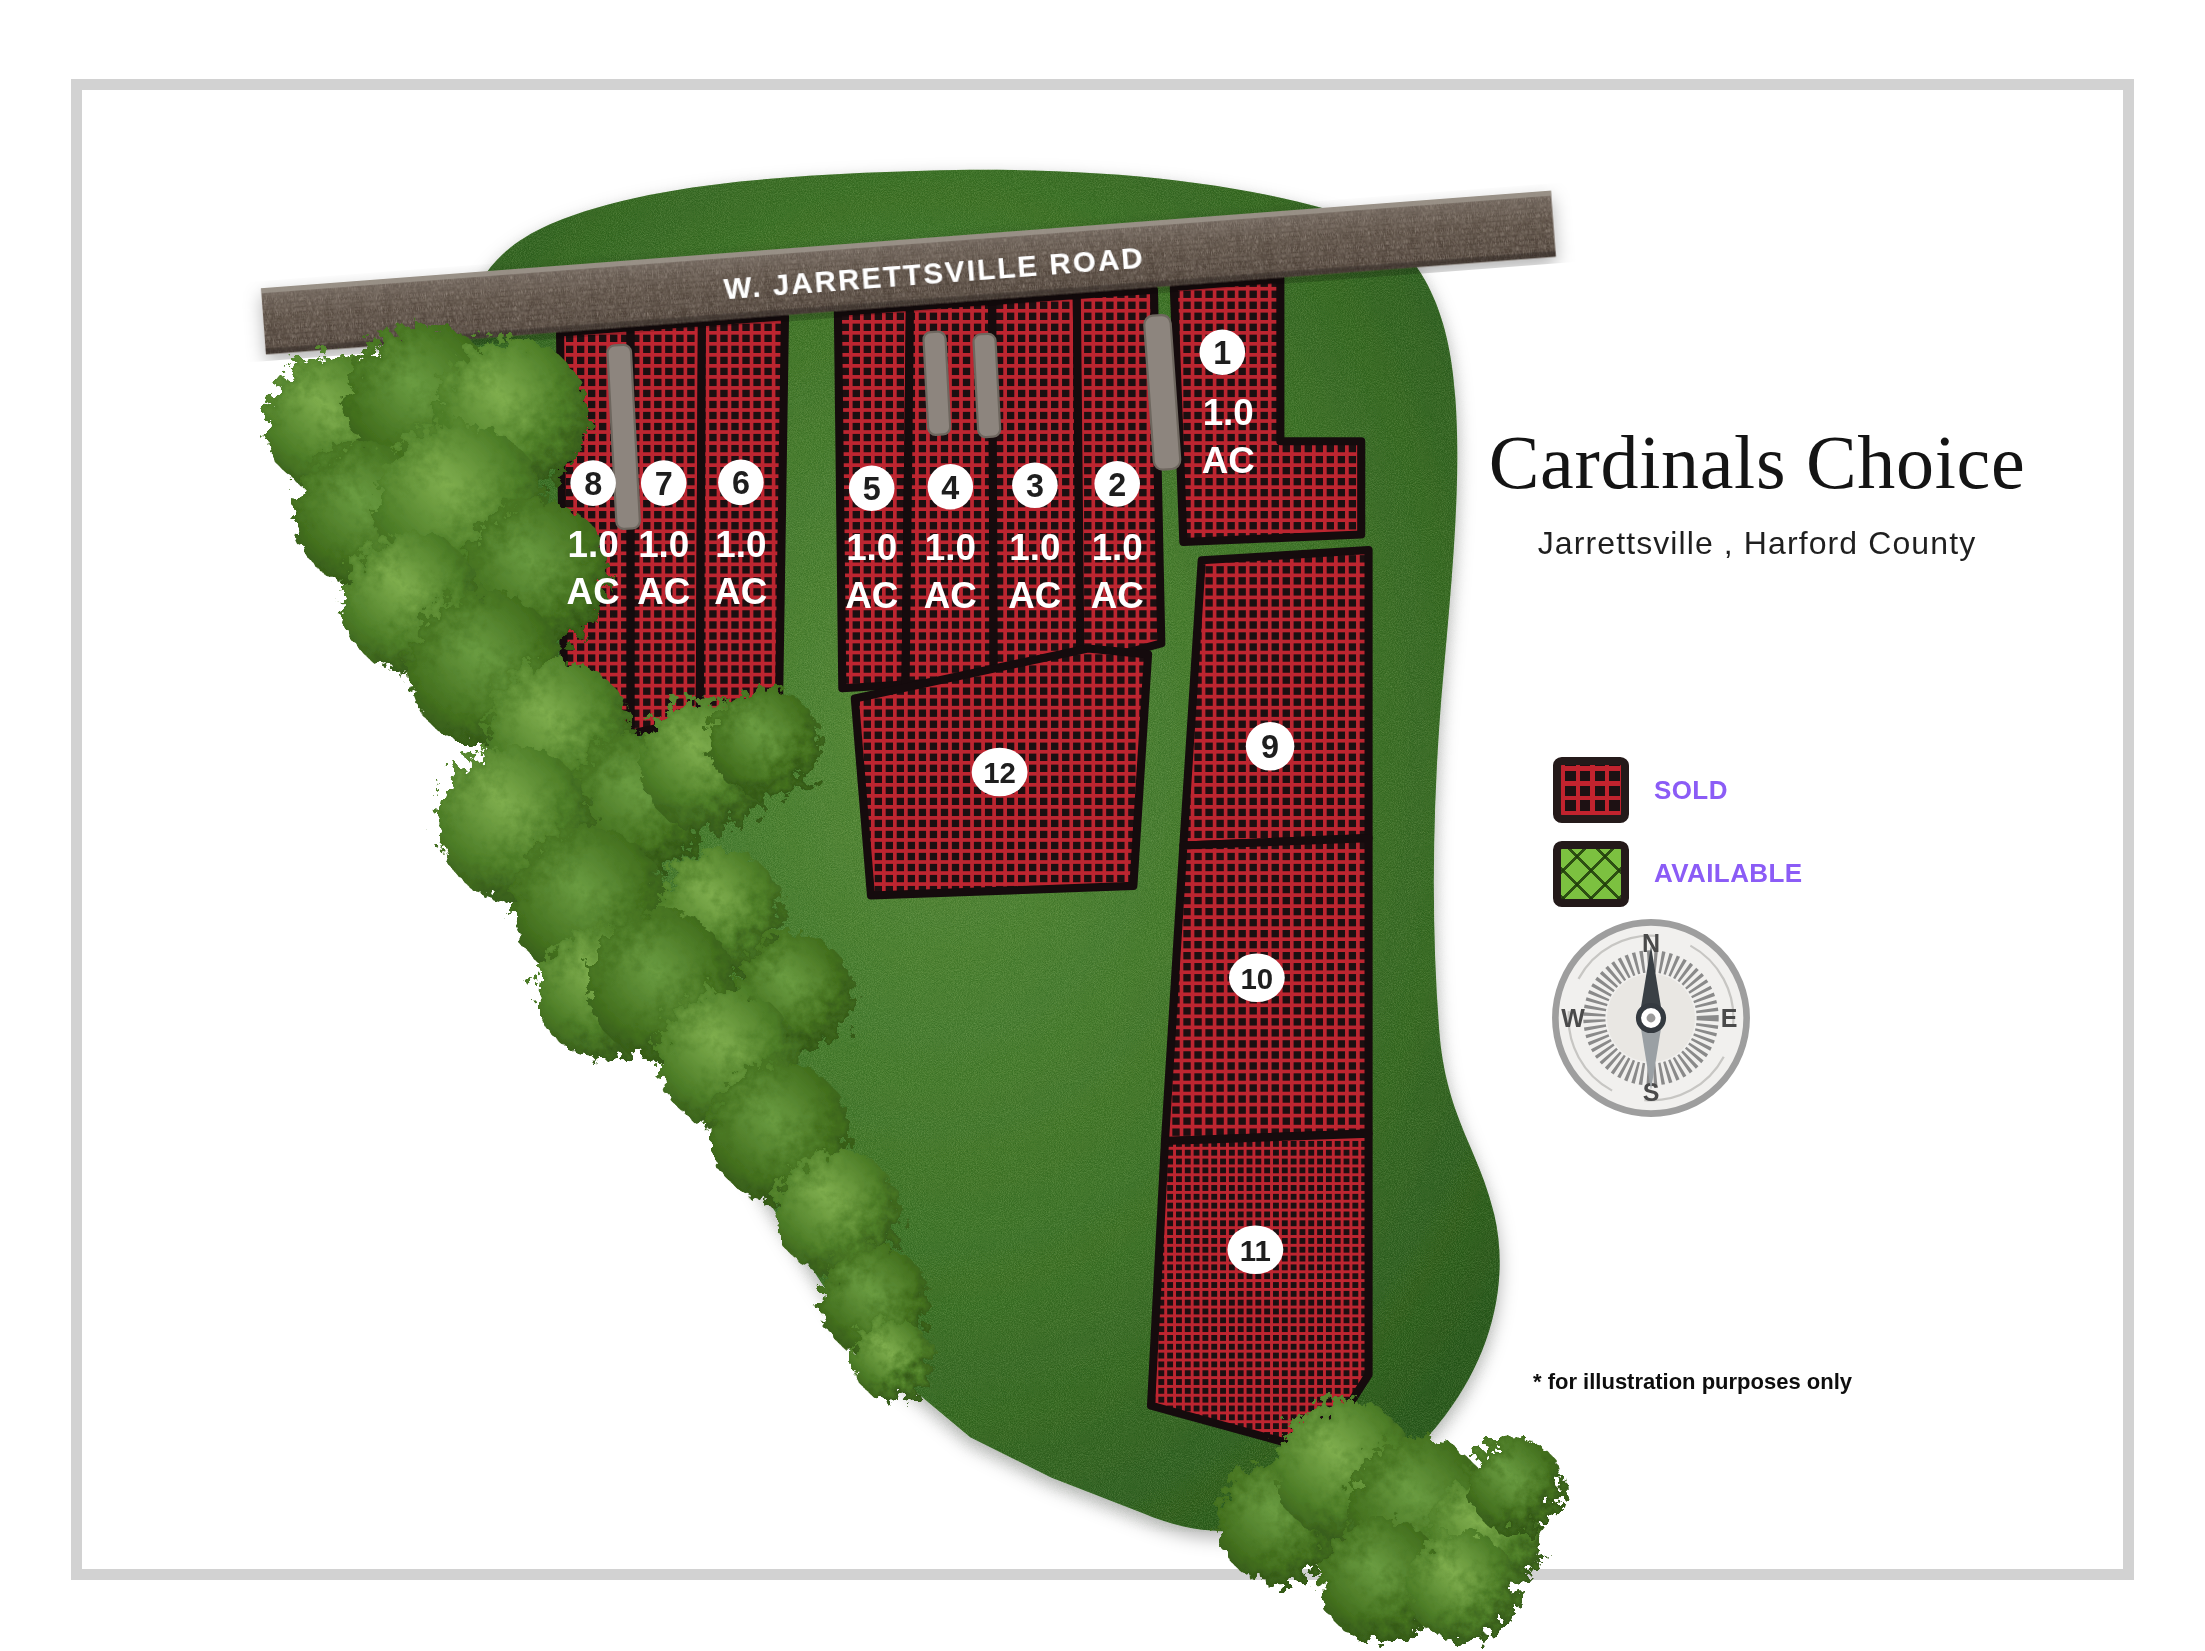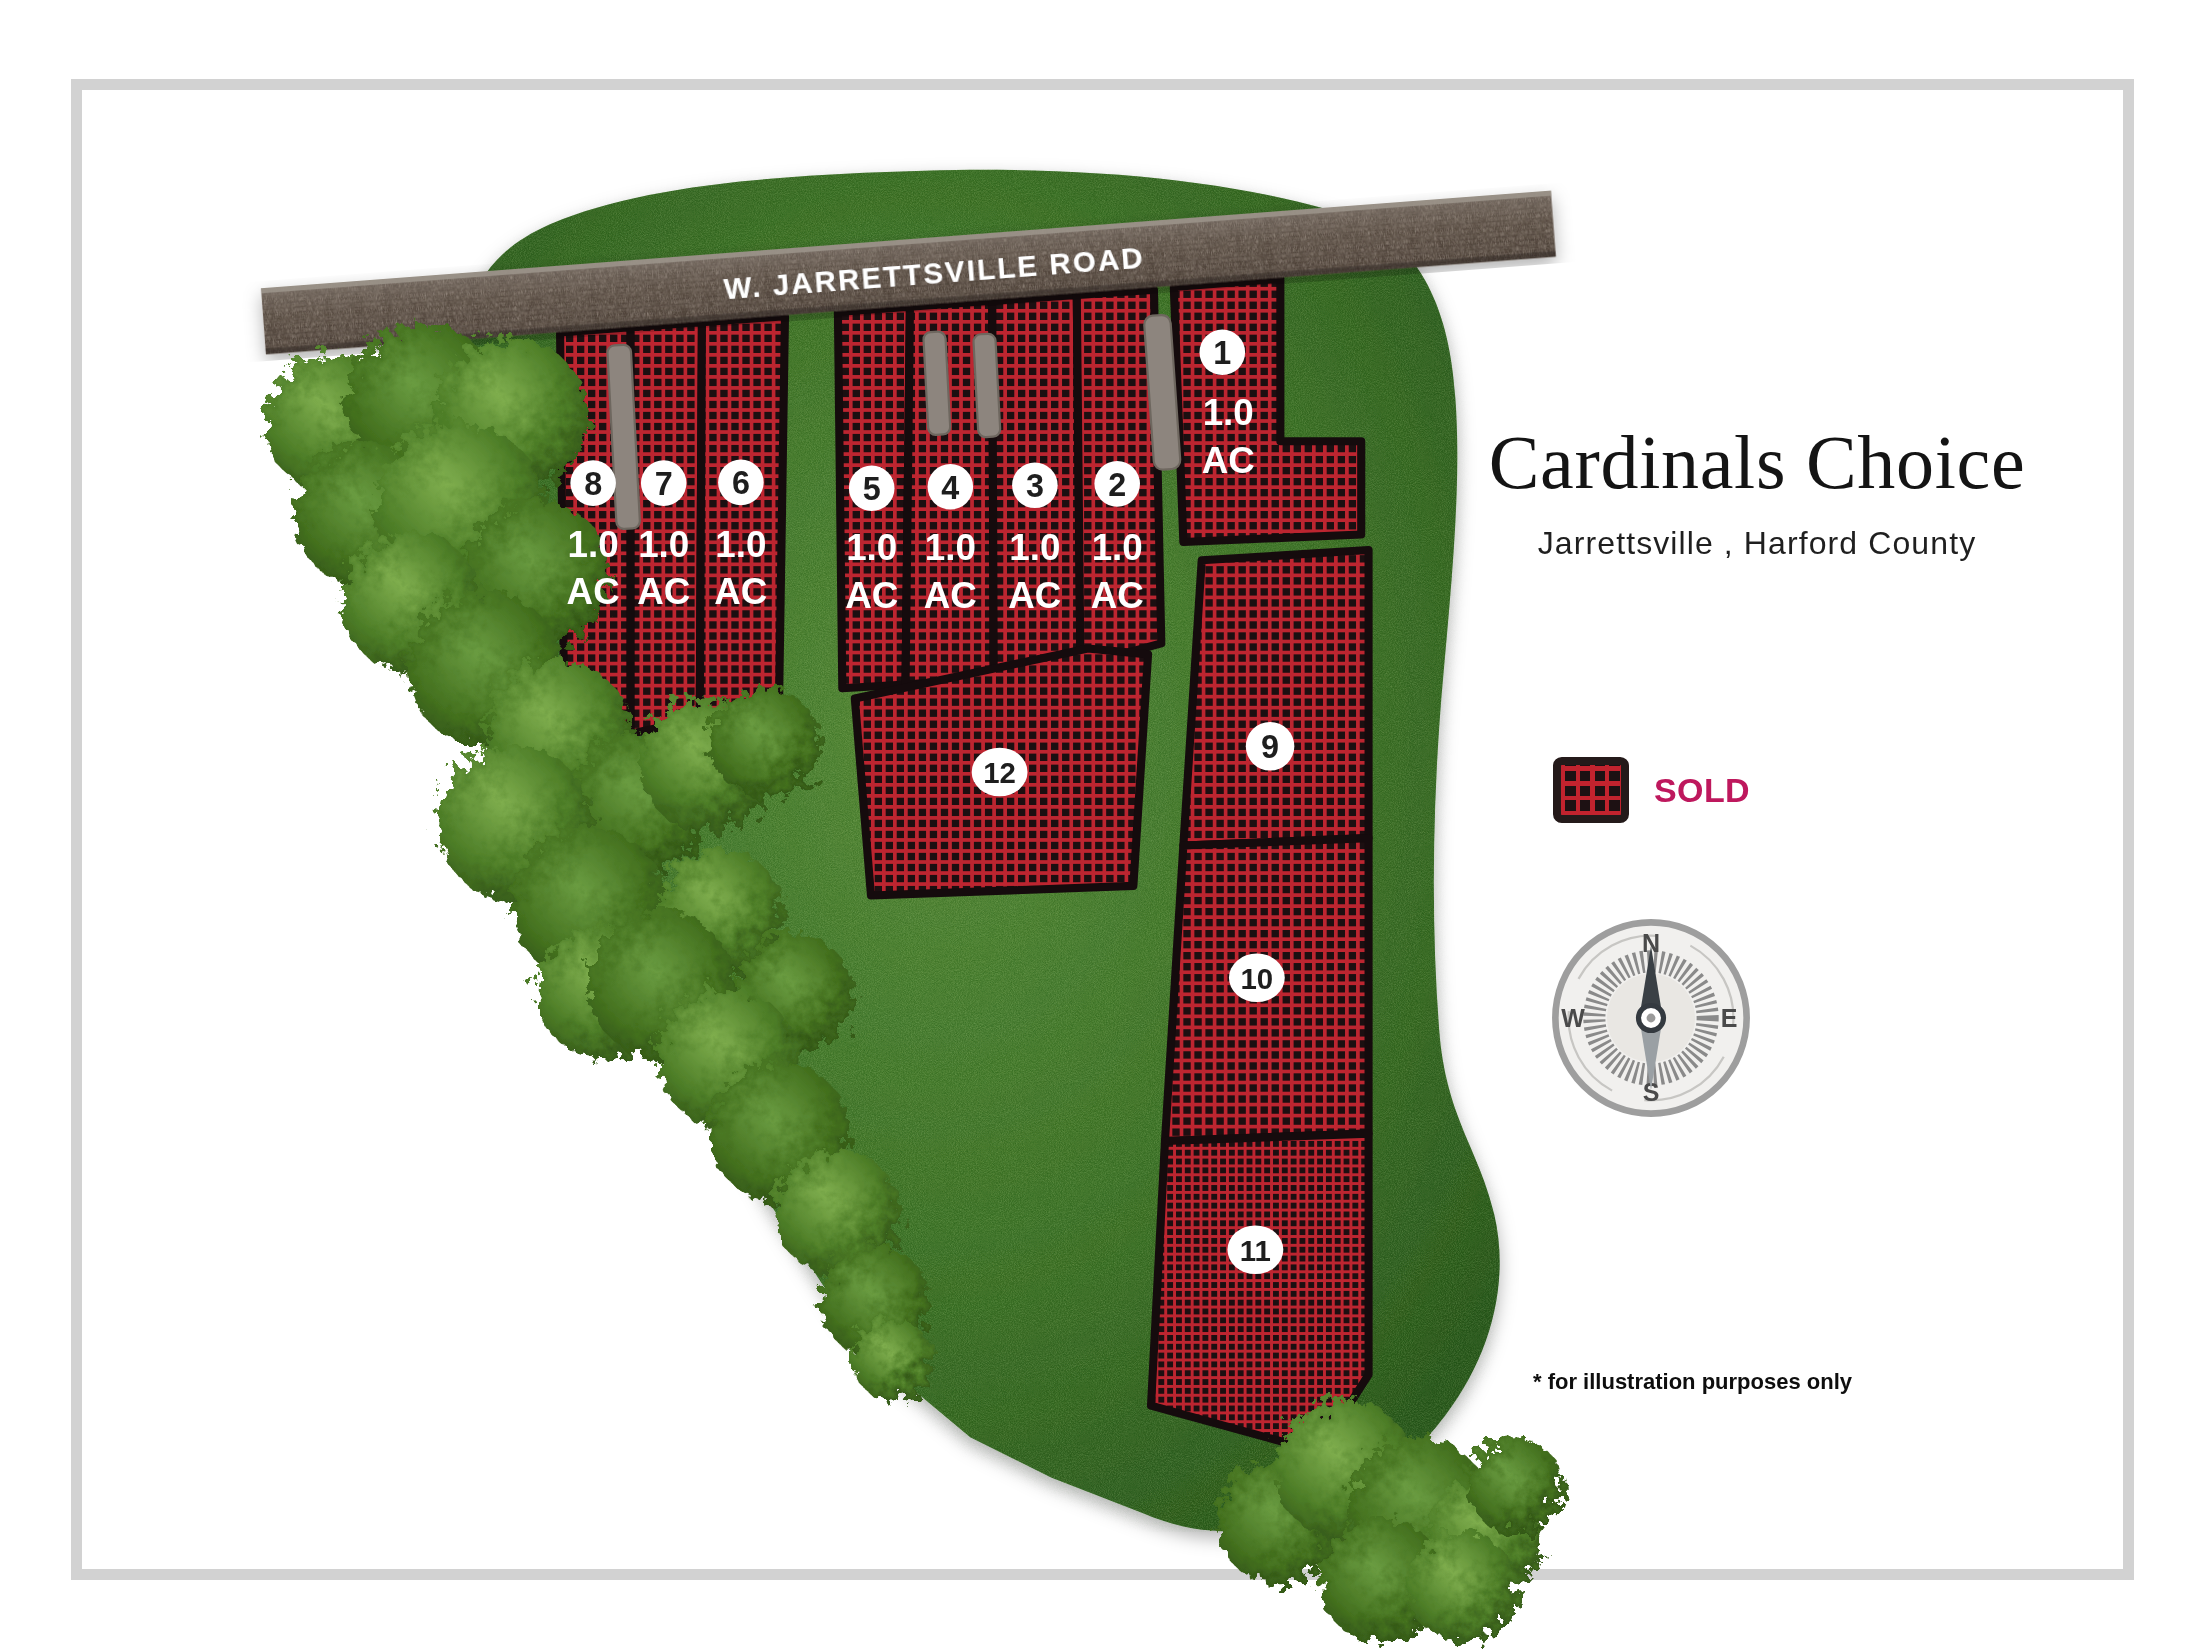--- a/index.html
+++ b/index.html
@@ -16,21 +16,21 @@
 
   .legend{position:absolute;left:1553px;top:757px;}
   .legend-row{display:flex;align-items:center;margin-bottom:17.6px;}
   .swatch{width:76px;height:66px;border:8px solid #241a1a;border-radius:8.8px;box-sizing:border-box;}
   .swatch-sold{background-color:#1d1113;
      background-image:repeating-linear-gradient(0deg,#c2232e 0 4.4px,transparent 4.4px 14.7px),
                       repeating-linear-gradient(90deg,#c2232e 0 4.4px,transparent 4.4px 14.7px);}
   .swatch-available{background-color:#7cc140;
      background-image:repeating-linear-gradient(45deg,rgba(31,59,10,.85) 0 2.9px,transparent 2.9px 20px),
                       repeating-linear-gradient(-45deg,rgba(31,59,10,.85) 0 2.9px,transparent 2.9px 20px);}
-  .legend-label{margin-left:25px;font-size:34px;font-weight:700;color:#be185d;letter-spacing:0.4px;}
+  .legend-label{margin-left:25px;font-size:26px;font-weight:700;color:#8b5cf6;letter-spacing:0.4px;}
 
   .compass{position:absolute;left:1548px;top:915px;}
   .footnote{position:absolute;left:1533px;top:1369px;font-size:22px;font-weight:700;color:#0e0e0e;}
 
   text{font-family:"Liberation Sans",sans-serif;}
   .badge-num{font-size:44px;font-weight:700;fill:#1e1e1e;}
   .badge-num2{font-size:40px;font-weight:700;fill:#1e1e1e;}
   .ac-label{font-size:50px;font-weight:700;fill:#ffffff;}
   .road-label{font-size:40px;font-weight:700;fill:#ffffff;letter-spacing:3px;}
   .cardinal{font-size:34px;font-weight:600;fill:#4a4a4a;}
@@ -271,20 +271,24 @@
   <div class="title-block">
     <div class="title">Cardinals Choice</div>
     <div class="subtitle">Jarrettsville , Harford County</div>
   </div>
 
   <div class="legend">
     <div class="legend-row">
       <div class="swatch swatch-sold"></div>
       <div class="legend-label">SOLD</div>
     </div>
+    <div class="legend-row">
+      <div class="swatch swatch-available"></div>
+      <div class="legend-label">AVAILABLE</div>
+    </div>
   </div>
 
   <svg class="compass" width="206" height="206" viewBox="0 0 280 280">
     <circle cx="140" cy="140" r="130" fill="#f1f0ee" stroke="#9e9e9e" stroke-width="9"></circle>
     <circle cx="140" cy="140" r="112" fill="none" stroke="#c7c6c3" stroke-width="3" stroke-dasharray="130 46" transform="rotate(28 140 140)"></circle>
     <circle cx="140" cy="140" r="77" fill="none" stroke="#8a8a8a" stroke-width="30" stroke-dasharray="4 4.72"></circle>
     <circle cx="140" cy="140" r="60" fill="#e9e7e3"></circle>
     <text class="cardinal" x="140" y="50" text-anchor="middle" fill="#3a3a3a">N</text>
     <text class="cardinal" x="246" y="152" text-anchor="middle">E</text>
     <text class="cardinal" x="140" y="253" text-anchor="middle">S</text>

